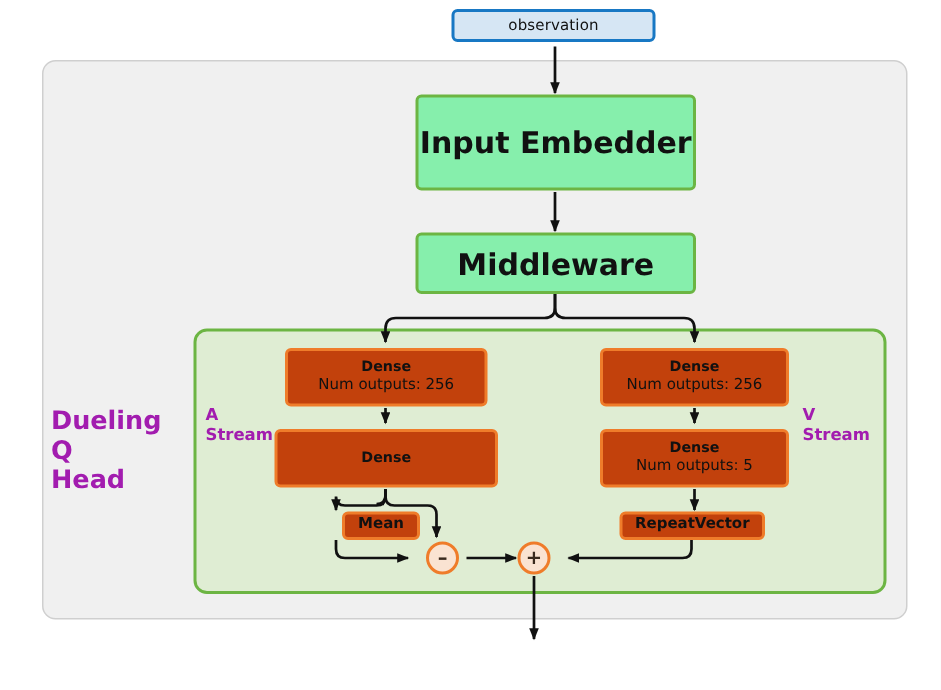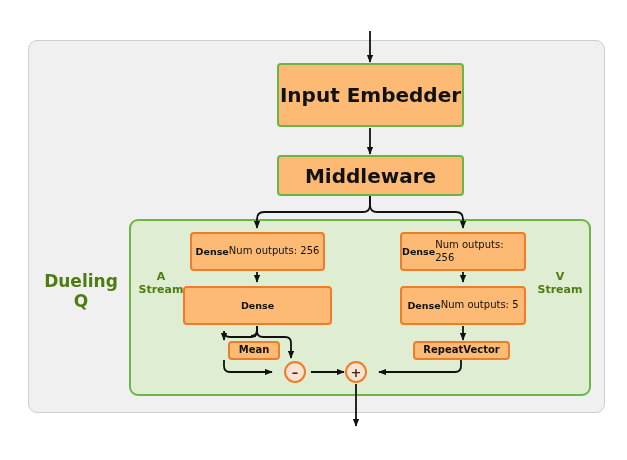--- a/index.html
+++ b/index.html
@@ -44,38 +44,38 @@
     display: flex;
     align-items: center;
     justify-content: center;
     font-size: 10px;
     color: #111111;
     letter-spacing: .1px;
   }
 
   
   .green-box {
-    background: #fdba74;
+    background: #86efac;
     border: 2px solid #6cb543;
     border-radius: 4px;
     display: flex;
     align-items: center;
     justify-content: center;
     font-size: 20px;
     font-weight: bold;
     color: #111111;
   }
 
   
   .orange-box {
-    background: #fdba74;
+    background: #c2410c;
     border: 2px solid #ef7c2a;
     border-radius: 4px;
     display: flex;
-    flex-direction: row;
+    flex-direction: column;
     align-items: center;
     justify-content: center;
     color: #111111;
     line-height: 1.25;
   }
   .orange-box .ob-title {
     font-size: 9.5px;
     font-weight: bold;
   }
   .orange-box .ob-sub {
@@ -96,23 +96,23 @@
     align-items: center;
     justify-content: center;
     font-size: 13px;
     font-weight: bold;
     color: #3a2a1e;
     line-height: 1;
   }
 
   
   .label {
-    color: #4d7c0f;
-    font-weight: bold;
-    text-align: center;
+    color: #a21caf;
+    font-weight: bold;
+    text-align: left;
     line-height: 1.15;
   }
   .label-head { font-size: 17px; }
   .label-stream { font-size: 11px; }
 
   
   #wires {
     position: absolute;
     left: 0; top: 0;
     width: 627px; height: 460px;
@@ -155,20 +155,23 @@
 
     <path d="M463,326 L463,340" stroke="#111111" stroke-width="1.8" fill="none" marker-end="url(#arrowhead)"></path>
 
     <path d="M461,360 L461,366 Q461,372 455,372 L379,372" stroke="#111111" stroke-width="1.8" fill="none" marker-end="url(#arrowhead)"></path>
 
     <path d="M311,372 L344,372" stroke="#111111" stroke-width="1.8" fill="none" marker-end="url(#arrowhead)"></path>
 
     <path d="M356,384 L356,426" stroke="#111111" stroke-width="1.8" fill="none" marker-end="url(#arrowhead)"></path>
   </svg>
 
+  <div class="abs io-box" style="left:301px; top:6px; width:136px; height:22px;">
+    <span>observation</span>
+  </div>
 
 
   <div class="abs green-box" style="left:277px; top:63px; width:187px; height:64px;">
     <span>Input Embedder</span>
   </div>
 
   <div class="abs green-box" style="left:277px; top:155px; width:187px; height:41px;">
     <span>Middleware</span>
   </div>
 
@@ -202,20 +205,21 @@
   <div class="abs orange-box single" style="left:413px; top:341px; width:97px; height:19px;justify-content:center;">
     <span class="ob-title">RepeatVector</span>
   </div>
 
   <div class="abs op-circle" style="left:345px; top:361px;">
     <span>+</span>
   </div>
 
   <div class="abs label label-head" style="left:34px; top:272px; width:94px;">
     <div>Dueling Q</div>
+    <div>Head</div>
   </div>
 
   <div class="abs label label-stream" style="left:137px; top:271px; width:48px;">
     <div>A</div>
     <div>Stream</div>
   </div>
 
   <div class="abs label label-stream" style="left:535px; top:271px; width:50px;">
     <div>V</div>
     <div>Stream</div>

